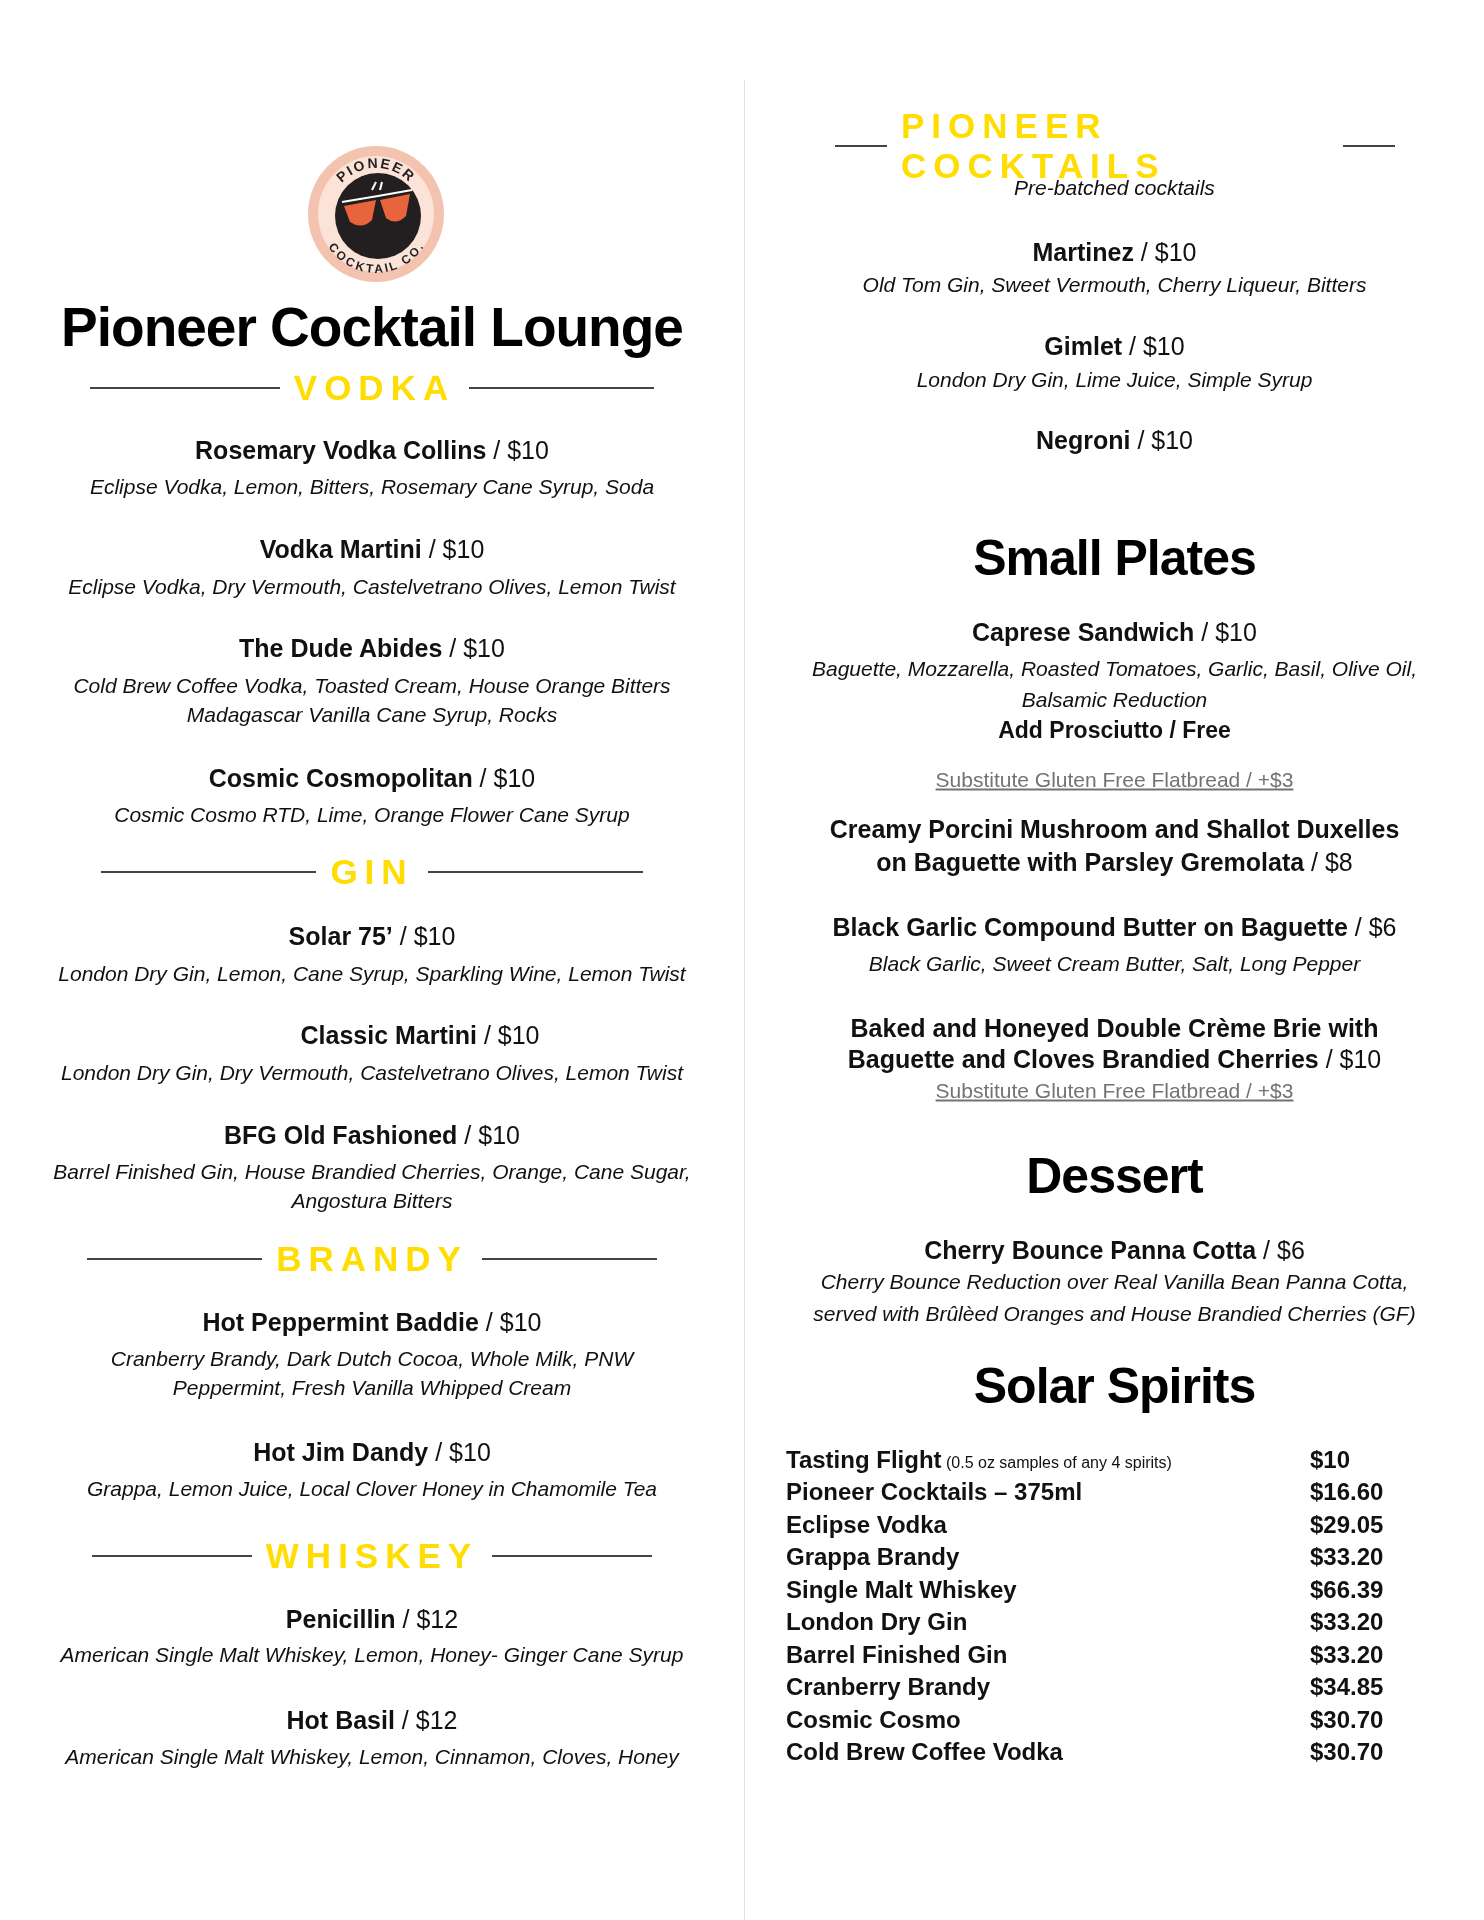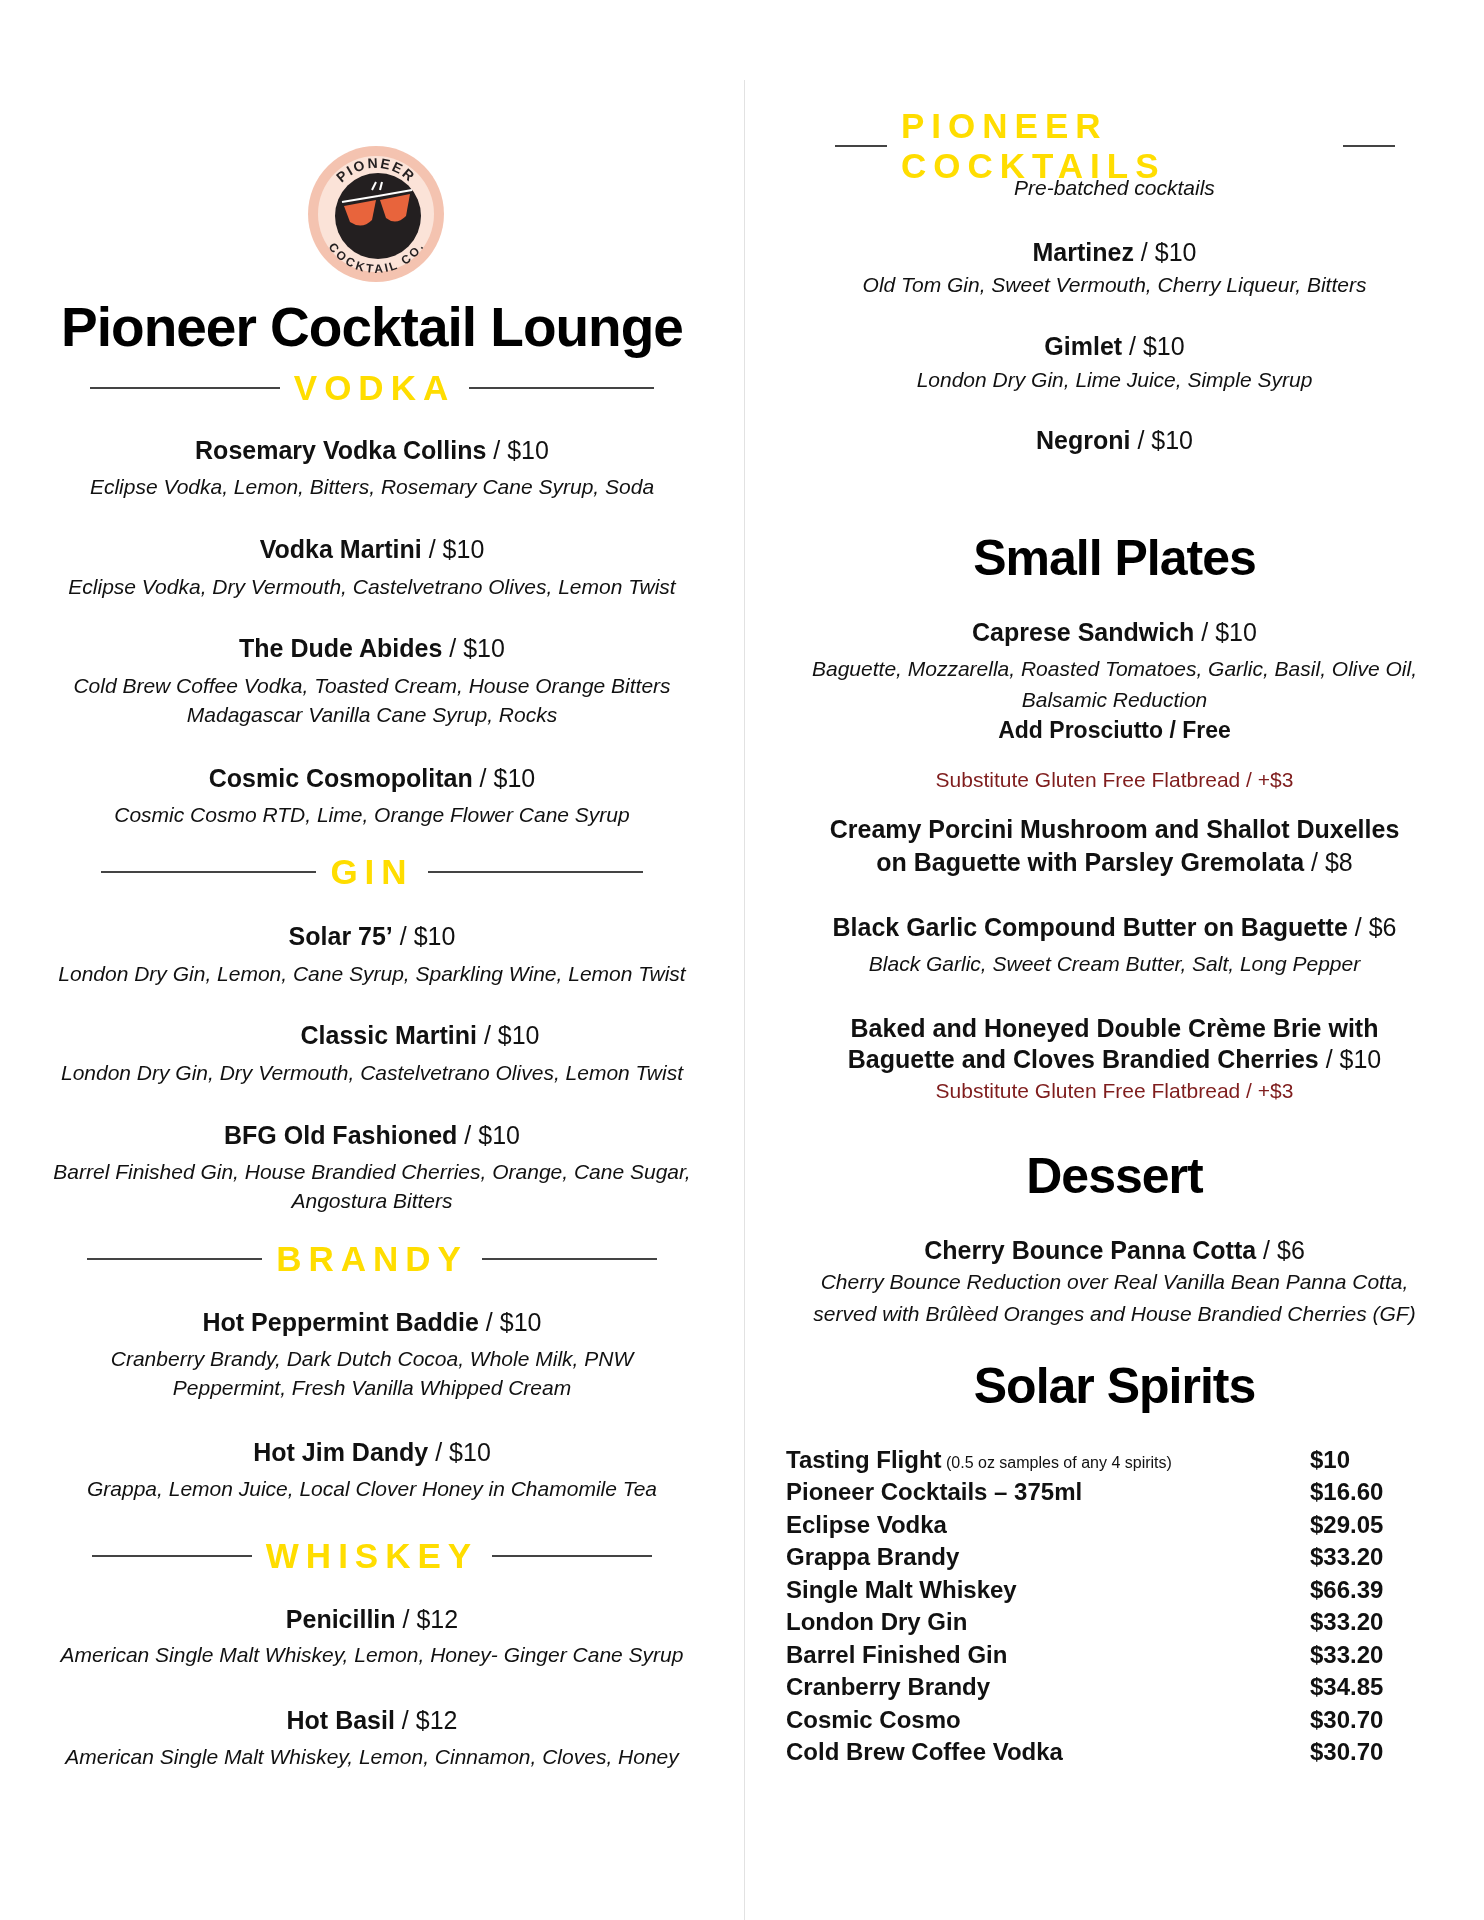--- a/index.html
+++ b/index.html
@@ -13,21 +13,21 @@
   .col-right .ln { left:0; width:739px; }
   .title { font-size:55px; font-weight:bold; color:#000; letter-spacing:-1px; }
   .sec { font-size:35px; font-weight:bold; color:#FFDD00; letter-spacing:7px; }
   .sec-wrap { position:absolute; height:40px; transform:translateY(-50%); display:flex; align-items:center; justify-content:center; }
   .sec-wrap .rule { height:2px; background:#444; flex:0 0 auto; }
   .sec-wrap .lab { padding:0 14px; }
   .name { font-size:25px; color:#111; }
   .name b { font-weight:bold; }
   .name .pr { font-weight:normal; }
   .desc { font-size:21px; font-style:italic; color:#111; }
-  .note { font-size:21px; color:#7f1d1d; }
+  .note { font-size:21px; color:#737373;text-decoration:underline; }
   .note-b { font-size:23px; font-weight:bold; color:#111; }
   .big { font-size:50px; font-weight:bold; color:#000; letter-spacing:-1px; }
   .spirits { position:absolute; left:786px; width:620px; }
   .sp-row { position:absolute; left:0; width:620px; height:32px; transform:translateY(-50%); font-size:24px; font-weight:bold; color:#111; }
   .sp-row .nm { position:absolute; left:0; }
   .sp-row .nm small { font-size:16px; font-weight:normal; }
   .sp-row .pr { position:absolute; left:524px; }
   .logo { position:absolute; left:306px; top:144px; width:140px; height:140px; }
 </style>
 </head>

